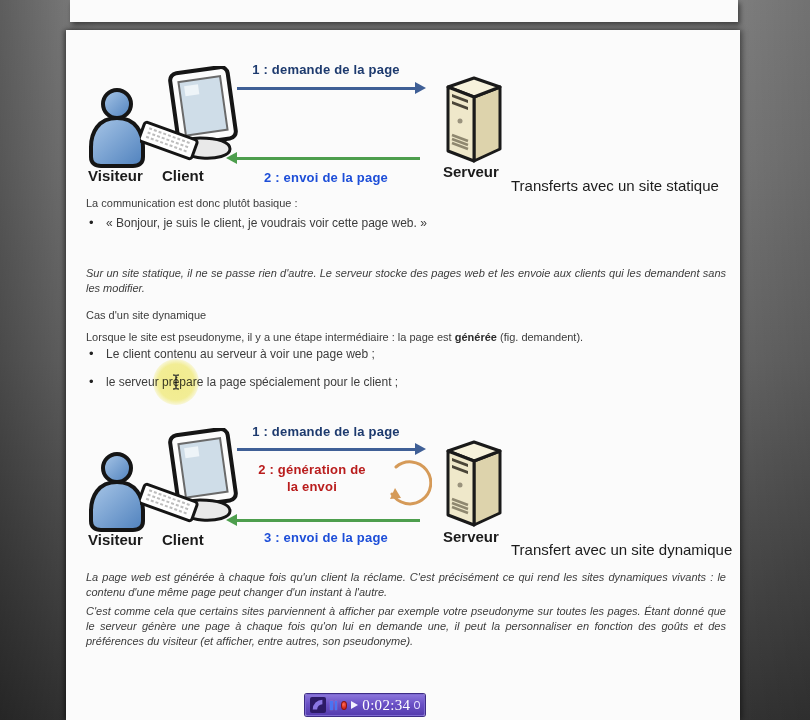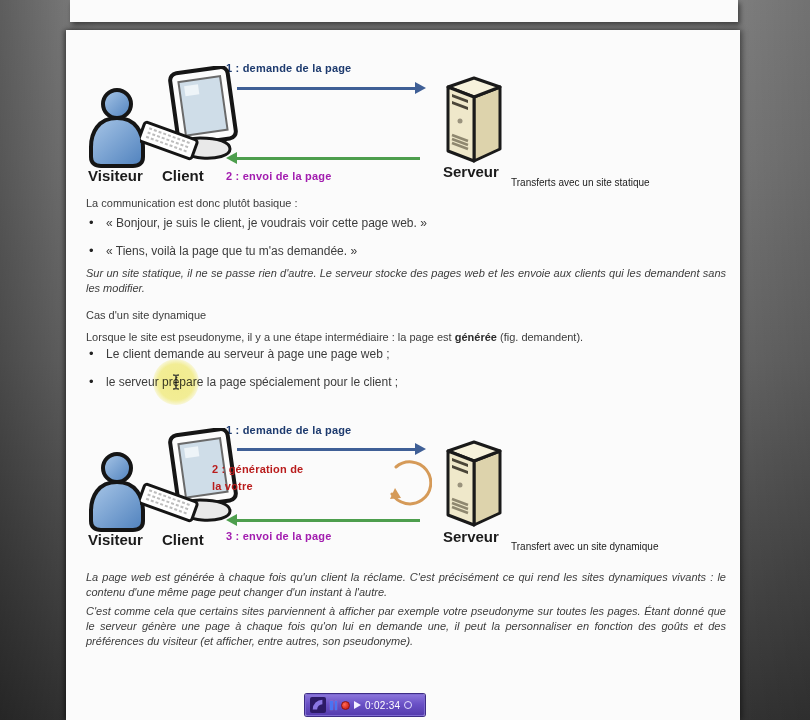--- a/index.html
+++ b/index.html
@@ -23,33 +23,33 @@
   }
   
   .tx{ position:absolute; left:20px; width:640px; font-size:11px; line-height:15px; color:#3c3c3c; }
   .just{ text-align:justify;font-style:italic; }
   .bold{ font-weight:bold; color:#2b2b2b; }
   ul.blist{ list-style:none; position:absolute; left:20px; width:636px; font-size:12px; line-height:15px; color:#3c3c3c; }
   ul.blist li{ position:relative; padding-left:20px; margin-bottom:13px; }
   ul.blist li::before{ content:"\2022"; position:absolute; left:3px; top:-1px; font-size:13px; color:#222; }
   
   .diagram{ position:absolute; left:18px; width:648px; height:160px; }
-  .arrow-label{ position:absolute; width:200px; font-weight:bold; font-size:11px; letter-spacing:.2px; }
+  .arrow-label{ position:absolute; width:200px; text-align:center; font-weight:bold; font-size:13px; letter-spacing:.2px; }
   .lbl-blue{ color:#1d3a6e; }
-  .lbl-green{ color:#a21caf; }
+  .lbl-green{ color:#1d4ed8; }
   .lbl-orange{ color:#b91c1c; line-height:17px; }
   .line{ position:absolute; height:3px; }
   .line-blue{ background:#3f5f96; }
   .line-blue::after{ content:""; position:absolute; right:-11px; top:-5px;
      border-left:11px solid #3f5f96; border-top:6px solid transparent; border-bottom:6px solid transparent; }
   .line-green{ background:#4d9e4d; }
   .line-green::before{ content:""; position:absolute; left:-11px; top:-5px;
      border-right:11px solid #4d9e4d; border-top:6px solid transparent; border-bottom:6px solid transparent; }
   .actor-label{ position:absolute; font-size:15px; font-weight:600; color:#1b1b1b; }
-  .caption{ position:absolute; font-size:10px; color:#1b1b1b; white-space:nowrap; }
+  .caption{ position:absolute; font-size:15px; color:#1b1b1b; white-space:nowrap; }
   .icon-abs{ position:absolute; }
   
   .cursor-highlight{
     position:absolute; left:87px; top:329px; width:46px; height:46px; border-radius:50%;
     background:radial-gradient(circle, #f5ef8e 0%, #f6f197 55%, rgba(246,241,151,0) 78%);
     mix-blend-mode:multiply; pointer-events:none; display:flex; align-items:center; justify-content:center;
   }
   
   .recorder{
     position:absolute; left:305px; top:694px; width:120px; height:22px;
@@ -57,21 +57,21 @@
     border:1px solid #7e6ad1; box-shadow:0 0 0 1px #3d2c85; border-radius:2px;
     display:flex; align-items:center; gap:4px; padding:0 4px;
   }
   .rec-logo{ width:16px; height:16px; background:#2c1a66; border-radius:2px; flex:0 0 auto;
              display:flex; align-items:center; justify-content:center; }
   .pause-btn{ display:flex; gap:2px; }
   .pause-btn i{ display:block; width:2.5px; height:9px; background:#4a74f2; box-shadow:0 0 1px #bcd; }
   .record-btn{ width:9px; height:9px; border-radius:50%;
                background:radial-gradient(circle at 35% 35%, #ff6a55, #d5281e 70%); border:1px solid #8c140e; }
   .play-btn{ width:0; height:0; border-left:7px solid #f4f2ff; border-top:4.5px solid transparent; border-bottom:4.5px solid transparent; }
-  .rec-time{ font-size:10px; color:#ffffff; letter-spacing:.3px; white-space:nowrap; }
+  .rec-time{ font-size:15px; color:#ffffff; letter-spacing:.3px; white-space:nowrap;font-family:Liberation Serif, serif; }
   .stop-btn{ width:8px; height:8px; border-radius:50%; border:1.5px solid #e6e2ff; }
 </style>
 </head>
 <body>
 
 <div class="page-prev"></div>
 
 <div class="page">
 
   <div class="diagram" style="top:25px;">
@@ -117,31 +117,30 @@
     <div class="actor-label" style="left:4px; top:112px;">Visiteur</div>
     <div class="actor-label" style="left:78px; top:112px;">Client</div>
     <div class="actor-label" style="left:359px; top:108px;">Serveur</div>
     <div class="caption" style="left:427px; top:122px;">Transferts avec un site statique</div>
   </div>
 
   <p class="tx" style="top:166px;">La communication est donc plutôt basique :</p>
 
   <ul class="blist" style="top:186px;">
     <li>« Bonjour, je suis le client, je voudrais voir cette page web. »</li>
-    <li>« Tiens, voilà la page que tu m'as demandée. »</li>
   </ul>
 
   <p class="tx just" style="top:236px;">Sur un site statique, il ne se passe rien d'autre. Le serveur stocke des pages web et les envoie aux clients qui les demandent sans les modifier.</p>
 
   <p class="tx" style="top:278px;">Cas d'un site dynamique</p>
 
   <p class="tx" style="top:300px;"><span>Lorsque le site est pseudonyme, il y a une étape intermédiaire : la page est </span><span class="bold">générée</span><span> (fig. demandent).</span></p>
 
   <ul class="blist" style="top:317px;">
-    <li style="margin-bottom:13px;">Le client demande au serveur à page une page web ;</li>
+    <li style="margin-bottom:13px;">Le client contenu au serveur à voir une page web ;</li>
     <li style="margin-bottom:12px;">le serveur prépare la page spécialement pour le client ;</li>
   </ul>
 
   <div class="cursor-highlight">
     <svg width="12" height="18" viewBox="0 0 12 18">
       <path d="M3 2 C4.5 2 5 2.5 6 2.5 C7 2.5 7.5 2 9 2 M6 2.5 V15.5 M3 16 C4.5 16 5 15.5 6 15.5 C7 15.5 7.5 16 9 16" fill="none" stroke="#4a4a3a" stroke-width="1.6"></path>
     </svg>
   </div>
 
   <div class="diagram" style="top:390px;">
@@ -166,21 +165,21 @@
         <rect x="47" y="18" width="14" height="10" fill="#eef4f8"></rect>
       </g>
       <path d="M60 72 C78 72 90 76 90 83 C90 90 76 93 62 92 C50 91 42 87 44 80 C46 74 52 72 60 72 Z" fill="#e9e9e9" stroke="#151515" stroke-width="3"></path>
       <g transform="rotate(20 22 68)">
         <rect x="2" y="62" width="56" height="20" rx="3" fill="#ffffff" stroke="#151515" stroke-width="3"></rect>
         <path d="M8 67 h44 M8 71.5 h44 M8 76 h44" stroke="#bdbdbd" stroke-width="2" stroke-dasharray="3 2"></path>
       </g>
     </svg>
 
     <div class="arrow-label lbl-orange" style="left:128px; top:41px;">2 : génération de</div>
-    <div class="arrow-label lbl-orange" style="left:128px; top:58px;">la votre</div>
+    <div class="arrow-label lbl-orange" style="left:128px; top:58px;">la envoi</div>
 
     <svg class="icon-abs" style="left:298px; top:38px;" width="50" height="50" viewBox="0 0 50 50">
       <path d="M14 9 A21 21 0 1 1 10 36" fill="none" stroke="#d59a58" stroke-width="3" stroke-linecap="round"></path>
       <path d="M13 30 L8 41 L19 40 Z" fill="#d59a58"></path>
     </svg>
 
     <svg class="icon-abs" style="left:356px; top:17px;" width="68" height="92" viewBox="0 0 68 92">
       <path d="M34 24 L60 14 L60 76 L34 88 Z" fill="#ddd3ac" stroke="#1a1a1a" stroke-width="3" stroke-linejoin="round"></path>
       <path d="M8 14 L34 5 L60 14 L34 24 Z" fill="#f7f2dc" stroke="#1a1a1a" stroke-width="3" stroke-linejoin="round"></path>
       <path d="M8 14 L34 24 L34 88 L8 78 Z" fill="#efe8ca" stroke="#1a1a1a" stroke-width="3" stroke-linejoin="round"></path>

